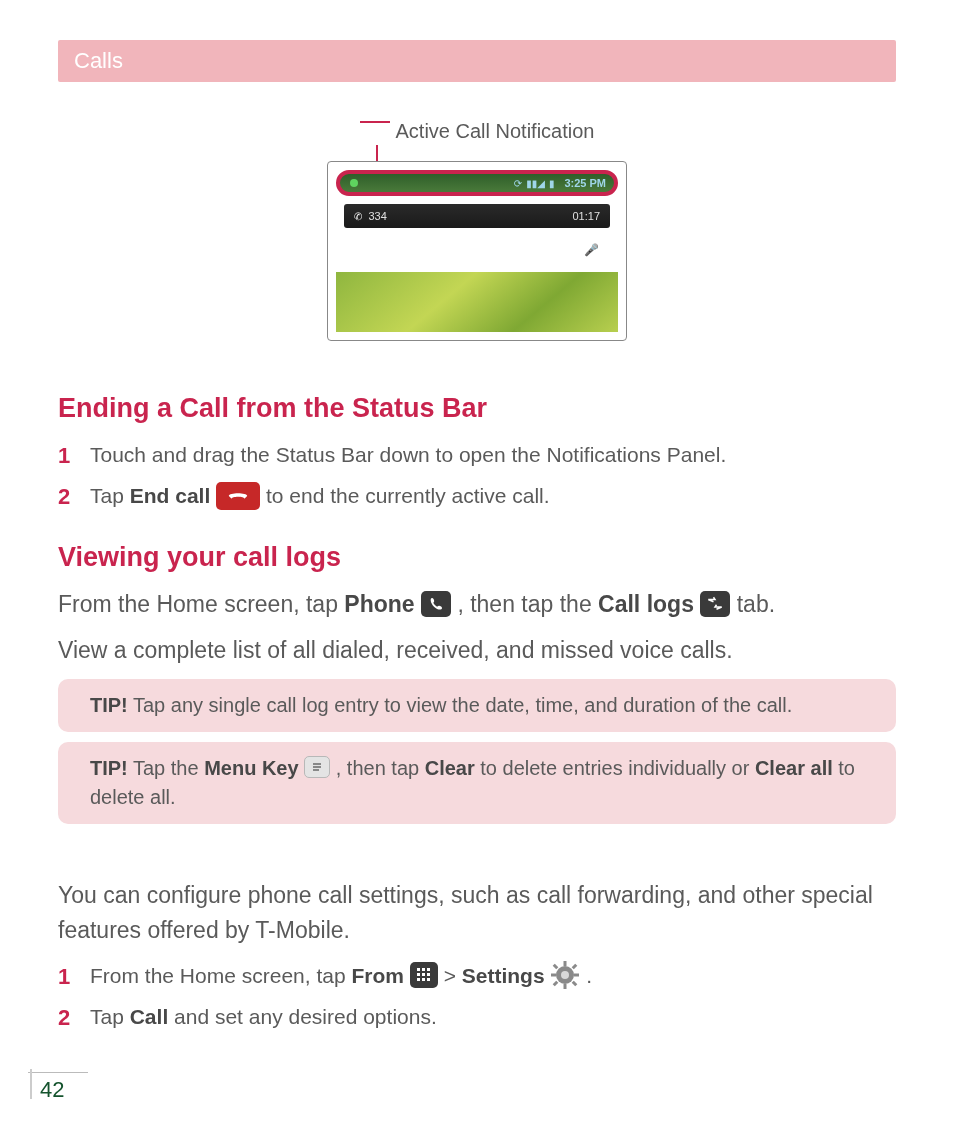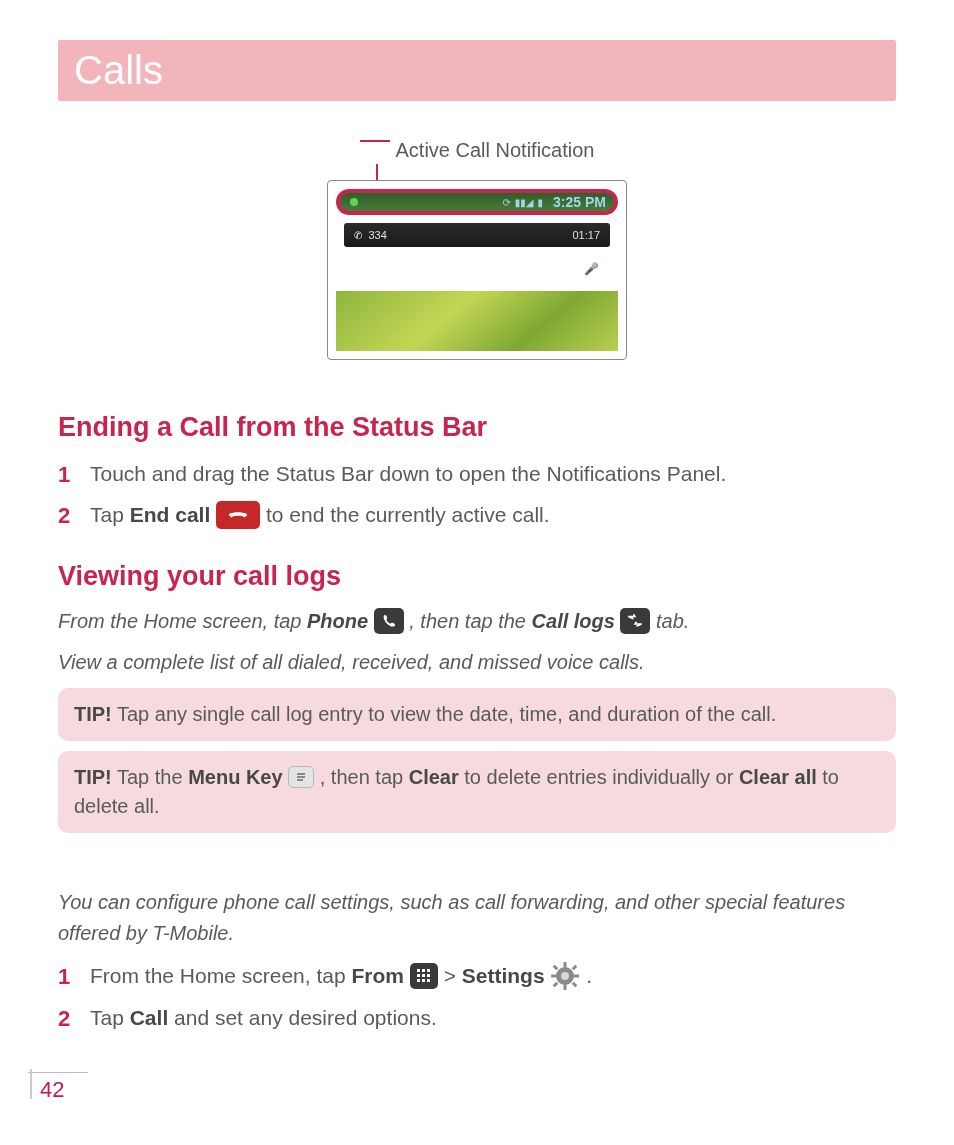--- a/index.html
+++ b/index.html
@@ -10,21 +10,21 @@
     height: 1145px;
     position: relative;
     color: #5a5a5a;
   }
   .page {
     padding: 40px 58px 40px 58px;
   }
   .title-bar {
     background: #f1b5bb;
     padding: 8px 16px;
-    font-size: 40px;
+    font-size: 22px;
     color: #ffffff;
     border-radius: 2px;
     margin-bottom: 18px;
     font-weight: 400;
   }
   .figure-area {
     text-align: center;
     margin-bottom: 48px;
   }
   .callout-row {
@@ -73,21 +73,21 @@
   }
   .status-icons {
     color: #9fd6e8;
     font-size: 10px;
     display: flex;
     gap: 4px;
     align-items: center;
   }
   .status-time {
     color: #9fd6e8;
-    font-size: 14px;
+    font-size: 11px;
     font-weight: bold;
     margin-left: 6px;
     text-align: right;
   }
   .call-bar {
     background: linear-gradient(#2a2a2a, #1a1a1a);
     margin: 0 16px;
     height: 24px;
     border-radius: 3px;
     display: flex;
@@ -142,25 +142,24 @@
   }
   .num {
     color: #c9244e;
     font-weight: bold;
     font-size: 22px;
     width: 32px;
     flex-shrink: 0;
   }
   .li-body { flex: 1; color:#5a5a5a; }
   .para {
-    font-size: 20px;
+    font-size: 23px;
     line-height: 1.55;
     margin-bottom: 10px;
     color:#5a5a5a;
-    font-style:italic;
   }
   b { font-weight: bold; color: #484848; }
   .inline-icon {
     display: inline-flex;
     align-items: center;
     justify-content: center;
     width: 30px;
     height: 26px;
     border-radius: 5px;
     vertical-align: middle;
@@ -193,33 +192,33 @@
   }
   .icon-apps svg { width: 16px; height: 16px; }
   .icon-settings {
     background: transparent;
     width: 30px; height: 28px;
   }
   .icon-settings svg { width: 28px; height: 28px; }
   .tip-box {
     background: #f6dadd;
     border-radius: 10px;
-    padding: 12px 16px;
+    padding: 12px 32px;
     font-size: 20px;
     line-height: 1.45;
     margin: 10px 0;
     color:#5a5a5a;
   }
   .spacer { height: 44px; }
   .page-number {
     position: absolute;
     bottom: 42px;
     left: 40px;
     font-size: 22px;
-    color: #be185d;
+    color: #14532d;
   }
   .page-number::before {
     content:"";
     position:absolute;
     left:-10px;
     top:-8px;
     height:30px;
     width:2px;
     background:#ccc;
   }

